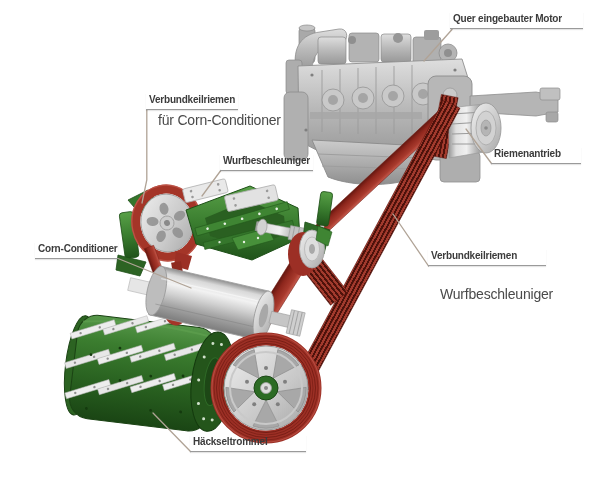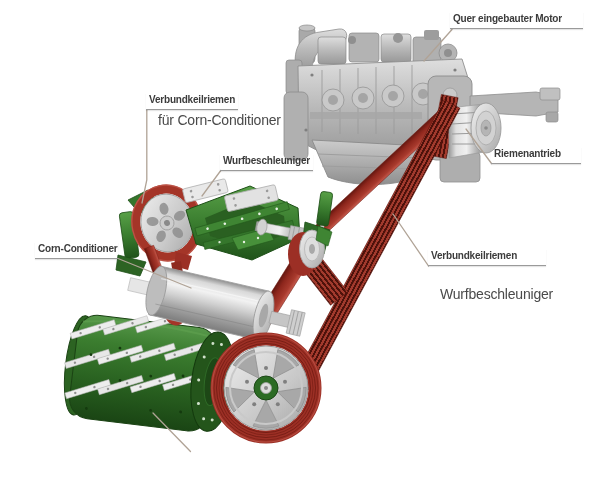--- a/index.html
+++ b/index.html
@@ -424,14 +424,17 @@
 
 <div class="label" style="left:491px;top:147px;width:84px">
   <span>Riemenantrieb</span>
 </div>
 
 <div class="label" style="left:428px;top:249px;width:112px">
   <span>Verbundkeilriemen</span>
 </div>
 <div class="label-sub" style="left:432px;top:288px">Wurfbeschleuniger</div>
 
+<div class="label" style="left:190px;top:435px;width:110px">
+  <span>Häckseltrommel</span>
+</div>
 
 </div>
 
 </body></html>

